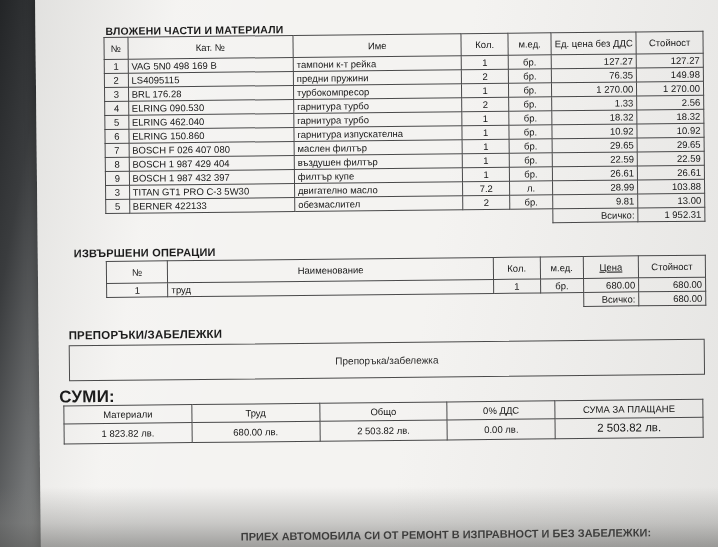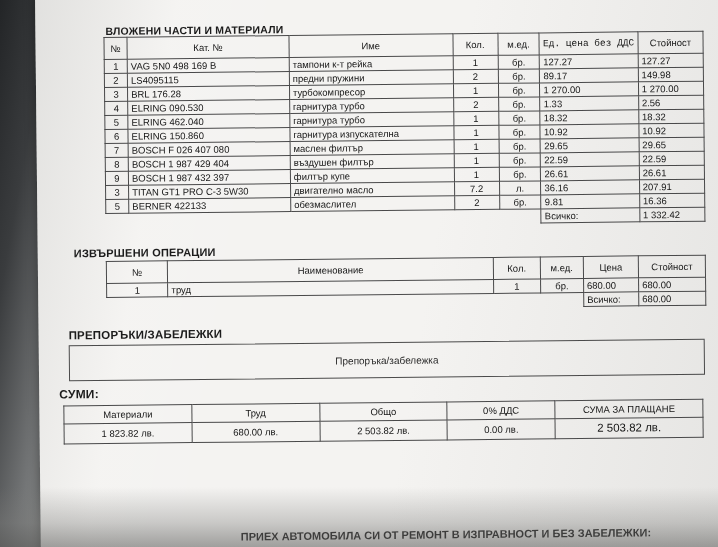--- a/index.html
+++ b/index.html
@@ -69,21 +69,21 @@
     box-sizing: border-box;
     overflow: hidden;
     white-space: nowrap;
   }
   table.doc th {
     text-align: center;
     font-size: 9.5px;
     height: 22px;
   }
   .c { text-align: center; }
-  .r { text-align: left; margin-top: 18px; }
+  .r { text-align: right; margin-top: 18px; }
   .l { text-align: left; }
   .b { font-weight: bold; }
   .nb { border: none !important; }
   .total-row td {
     border: 1px solid #49494a;
     font-weight: bold;
     font-size: 10.5px;
     height: 16px;
   }
   .note-box {
@@ -127,41 +127,41 @@
   <div class="sec-title" style="left:70px; top:30px; font-size:10.5px;">ВЛОЖЕНИ ЧАСТИ И МАТЕРИАЛИ</div>
 
   <table class="doc" id="tbl-materials" style="left:68px; top:42px; width:600px;">
     <thead>
       <tr>
         <th style="width:24px;">№</th>
         <th style="width:168px;">Кат. №</th>
         <th style="width:172px;">Име</th>
         <th style="width:48px;">Кол.</th>
         <th style="width:44px;">м.ед.</th>
-        <th style="width:76px;font-family:Liberation Mono, monospace;">Ед. цена без ДДС</th>
+        <th style="width:76px;">Ед. цена без ДДС</th>
         <th style="width:68px;">Стойност</th>
       </tr>
     </thead>
     <tbody id="materials-body">
         <tr>
           <td class="c">1</td>
           <td class="l">VAG 5N0 498 169 B</td>
           <td class="l">тампони к-т рейка</td>
           <td class="c">1</td>
           <td class="c">бр.</td>
           <td class="r">127.27</td>
           <td class="r">127.27</td>
         </tr>
         <tr>
           <td class="c">2</td>
           <td class="l">LS4095115</td>
           <td class="l">предни пружини</td>
           <td class="c">2</td>
           <td class="c">бр.</td>
-          <td class="r">89.17</td>
+          <td class="r">76.35</td>
           <td class="r">149.98</td>
         </tr>
         <tr>
           <td class="c">3</td>
           <td class="l">BRL 176.28</td>
           <td class="l">турбокомпресор</td>
           <td class="c">1</td>
           <td class="c">бр.</td>
           <td class="r">1 270.00</td>
           <td class="r">1 270.00</td>
@@ -219,53 +219,53 @@
           <td class="c">бр.</td>
           <td class="r">26.61</td>
           <td class="r">26.61</td>
         </tr>
         <tr>
           <td class="c">3</td>
           <td class="l">TITAN GT1 PRO C-3 5W30</td>
           <td class="l">двигателно масло</td>
           <td class="c">7.2</td>
           <td class="c">л.</td>
-          <td class="r">36.16</td>
-          <td class="r">207.91</td>
+          <td class="r">28.99</td>
+          <td class="r">103.88</td>
         </tr>
         <tr>
           <td class="c">5</td>
           <td class="l">BERNER 422133</td>
           <td class="l">обезмаслител</td>
           <td class="c">2</td>
           <td class="c">бр.</td>
           <td class="r">9.81</td>
-          <td class="r">16.36</td>
+          <td class="r">13.00</td>
         </tr>
       </tbody>
     <tfoot>
       <tr class="total-row">
         <td class="nb" colspan="4" style="border:none;"></td>
         <td class="nb" style="border:none;"></td>
         <td class="r">Всичко:</td>
-        <td class="r">1 332.42</td>
+        <td class="r">1 952.31</td>
       </tr>
     </tfoot>
   </table>
 
   <div class="sec-title" style="left:36px; top:252px; font-size:11px;">ИЗВЪРШЕНИ ОПЕРАЦИИ</div>
 
   <table class="doc" id="tbl-operations" style="left:68px; top:266px; width:600px;">
     <thead>
       <tr>
         <th style="width:64px;">№</th>
         <th style="width:340px;">Наименование</th>
         <th style="width:48px;">Кол.</th>
         <th style="width:44px;">м.ед.</th>
-        <th style="width:56px;">Цена</th>
+        <th style="width:56px;text-decoration:underline;">Цена</th>
         <th style="width:68px;">Стойност</th>
       </tr>
     </thead>
     <tbody id="operations-body">
         <tr>
           <td class="c">1</td>
           <td class="l">труд</td>
           <td class="c">1</td>
           <td class="c">бр.</td>
           <td class="r">680.00</td>
@@ -280,21 +280,21 @@
       </tr>
     </tfoot>
   </table>
 
   <div class="sec-title" style="left:30px; top:334px; font-size:11.5px;">ПРЕПОРЪКИ/ЗАБЕЛЕЖКИ</div>
 
   <div class="note-box" style="left:30px; top:350px; width:636px; height:36px;">
     <span>Препоръка/забележка</span>
   </div>
 
-  <div class="sec-title" style="left:20px; top:392px; font-size:12px;">СУМИ:</div>
+  <div class="sec-title" style="left:20px; top:392px; font-size:17px;">СУМИ:</div>
 
   <table class="doc" id="tbl-sums" style="left:24px; top:410px; width:640px;">
     <thead>
       <tr>
         <th style="width:128px; height:18px;">Материали</th>
         <th style="width:128px; height:18px;">Труд</th>
         <th style="width:128px; height:18px;">Общо</th>
         <th style="width:108px; height:18px;">0% ДДС</th>
         <th style="width:148px; height:18px;" class="b">СУМА ЗА ПЛАЩАНЕ</th>
       </tr>

